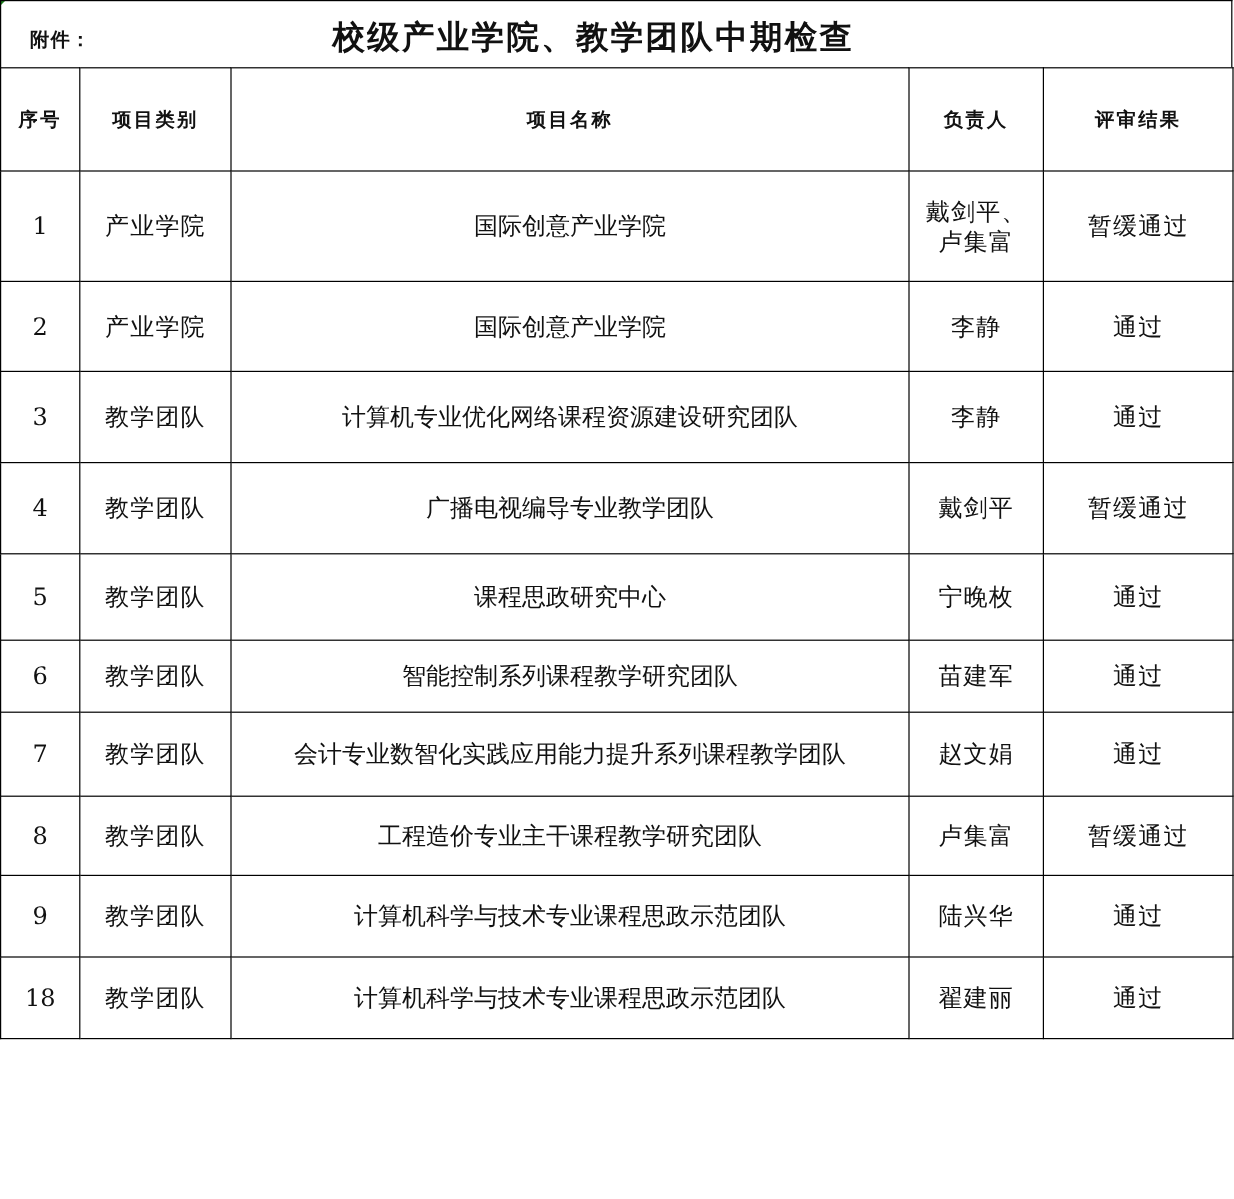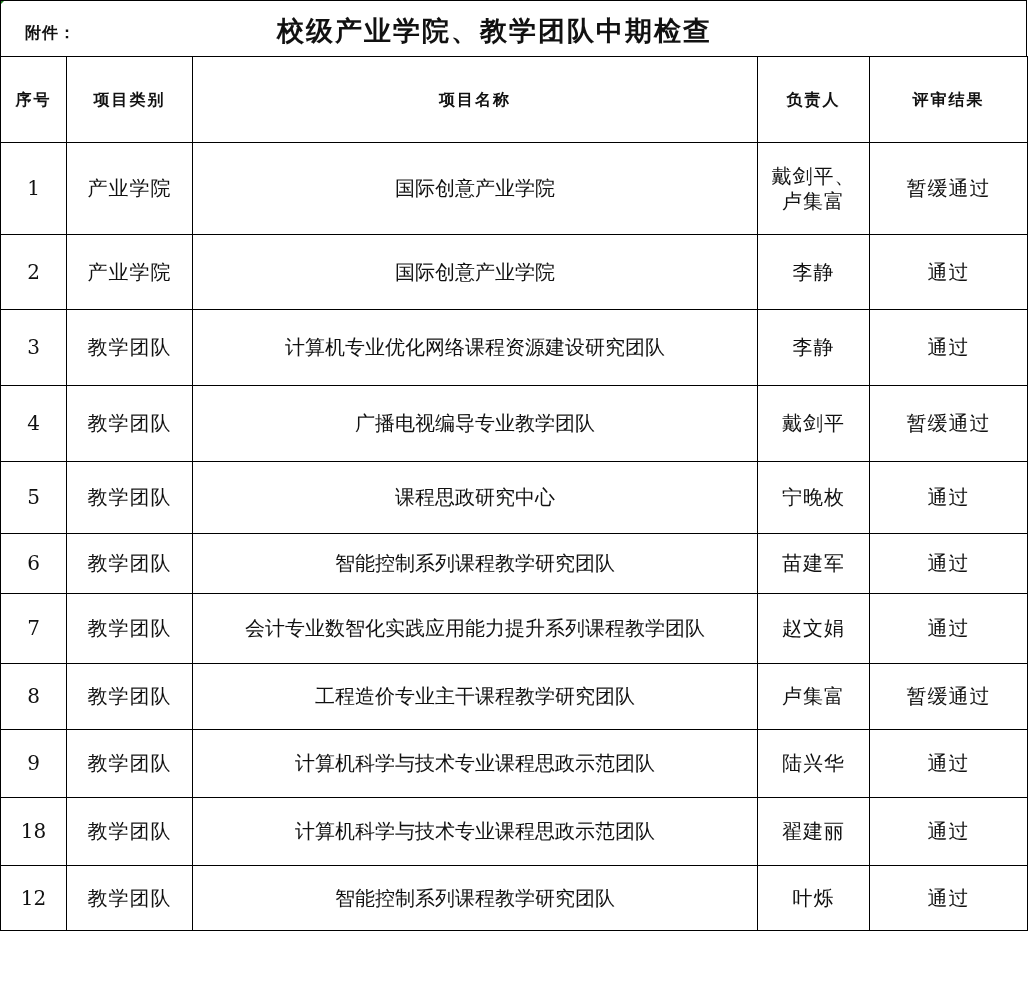--- a/index.html
+++ b/index.html
@@ -113,22 +113,15 @@
         <td class="owner">陆兴华</td>
         <td class="result">通过</td>
       </tr>
       <tr style="height:68px">
         <td class="seq">18</td>
         <td class="cat">教学团队</td>
         <td class="name">计算机科学与技术专业课程思政示范团队</td>
         <td class="owner">翟建丽</td>
         <td class="result">通过</td>
       </tr>
-      <tr style="height:65px">
-        <td class="seq">12</td>
-        <td class="cat">教学团队</td>
-        <td class="name">智能控制系列课程教学研究团队</td>
-        <td class="owner">叶烁</td>
-        <td class="result">通过</td>
-      </tr>
     </tbody>
   </table>
 </div>
 
 </body></html>

